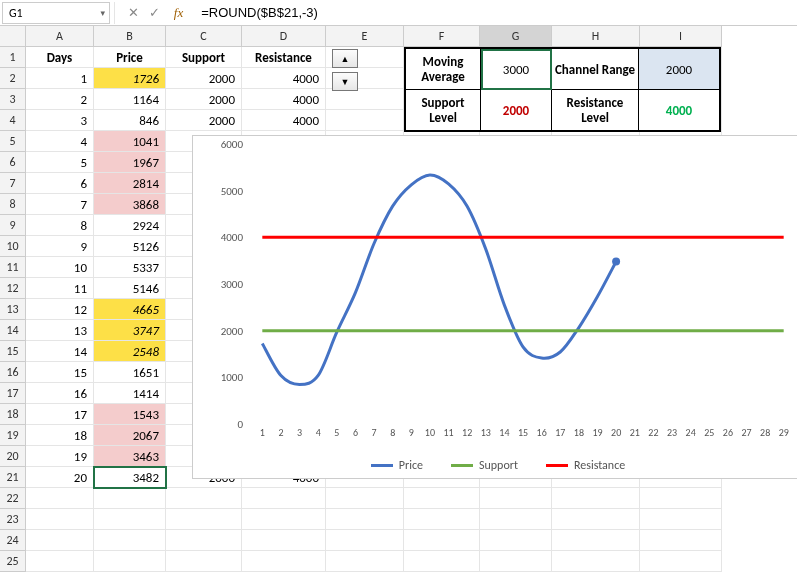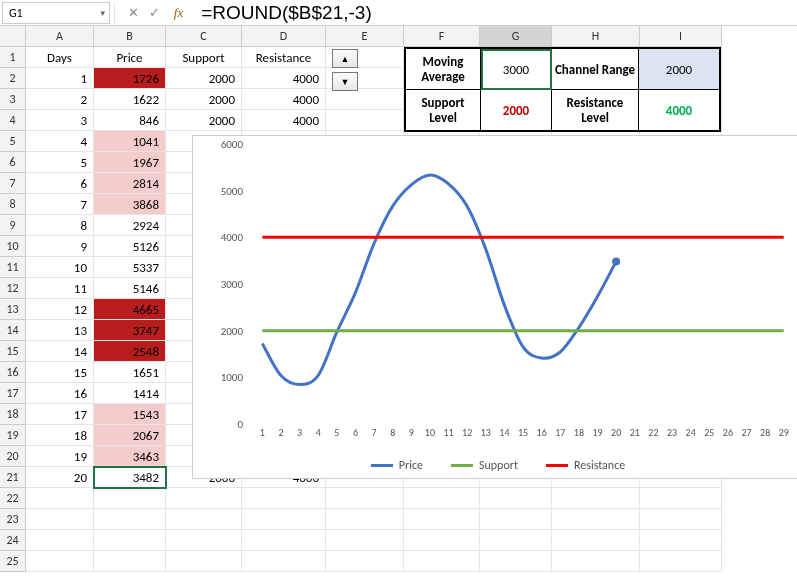--- a/index.html
+++ b/index.html
@@ -38,21 +38,21 @@
   .fx-divider { width: 6px; height: 22px; border-left: 1px solid #e5e5e5; }
   .fx-icons { display: flex; align-items: center; gap: 10px; padding: 0 8px; color: #888; font-size: 13px; }
   .fx-icons span { display:inline-block; }
   .fx-label { font-style: italic; font-family: "Times New Roman", serif; color: #a16207; padding: 0 4px; }
   .formula-input {
     flex: 1;
     border: none;
     outline: none;
     height: 22px;
     padding: 0 6px;
-    font-size: 19px;
+    font-size: 13px;
   }
 
   .sheet { display: flex; }
   .rowhdrs { width: 26px; }
   .rowhdr, .corner {
     height: 21px;
     background: #f3f3f3;
     border-right: 1px solid #ccc;
     border-bottom: 1px solid #ccc;
     font-size: 12px;
@@ -95,29 +95,29 @@
   .cB { width: 72px; justify-content: flex-end; }
   .cC { width: 76px; justify-content: flex-end; }
   .cD { width: 84px; justify-content: flex-end; }
   .cE { width: 78px; }
   .cF { width: 76px; }
   .cG { width: 72px; }
   .cH { width: 88px; }
   .cI { width: 82px; }
   .hdrA { width: 68px;} .hdrB{width:72px;} .hdrC{width:76px;} .hdrD{width:84px;}
   .hdrE{width:78px;} .hdrF{width:76px;} .hdrG{width:72px;} .hdrH{width:88px;} .hdrI{width:82px;}
-  .bg-green { background: #b91c1c; }
+  .bg-green { background: #fde047; font-style: italic; }
   .bg-red { background: #f4cccc; }
   .selected-cell {
     outline: 2px solid #217346;
     outline-offset: -1px;
     position: relative;
     z-index: 2;
   }
-  .cell.header1 { font-weight: normal; justify-content: center; }
+  .cell.header1 { font-weight: bold; justify-content: center; }
 
   
   .infobox {
     position: absolute;
     top: 0px;
     left: 378px; 
     border: 1px solid #000;
     background: transparent;
     pointer-events: none;
   }
@@ -288,21 +288,21 @@
           <div class="cell cC">2000</div>
           <div class="cell cD">4000</div>
           <div class="cell cE"></div>
           <div class="cell cF"></div>
           <div class="cell cG"></div>
           <div class="cell cH"></div>
           <div class="cell cI"></div>
         </div>
         <div class="row">
           <div class="cell cA">2</div>
-          <div class="cell cB">1622</div>
+          <div class="cell cB">1164</div>
           <div class="cell cC">2000</div>
           <div class="cell cD">4000</div>
           <div class="cell cE"></div>
           <div class="cell cF"></div>
           <div class="cell cG"></div>
           <div class="cell cH"></div>
           <div class="cell cI"></div>
         </div>
         <div class="row">
           <div class="cell cA">3</div>

